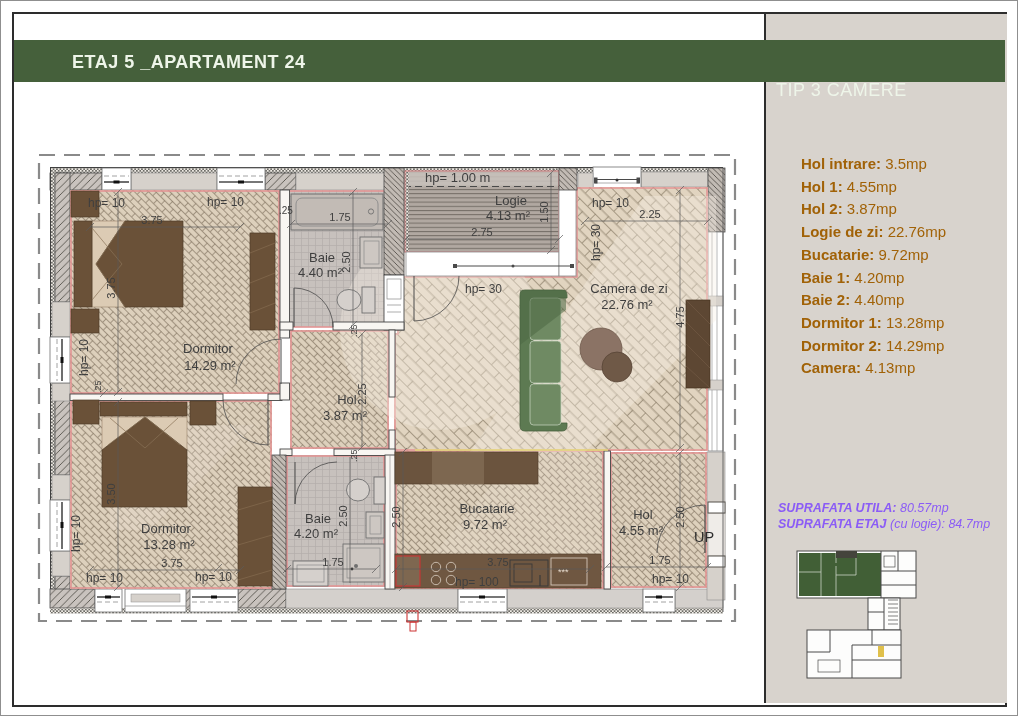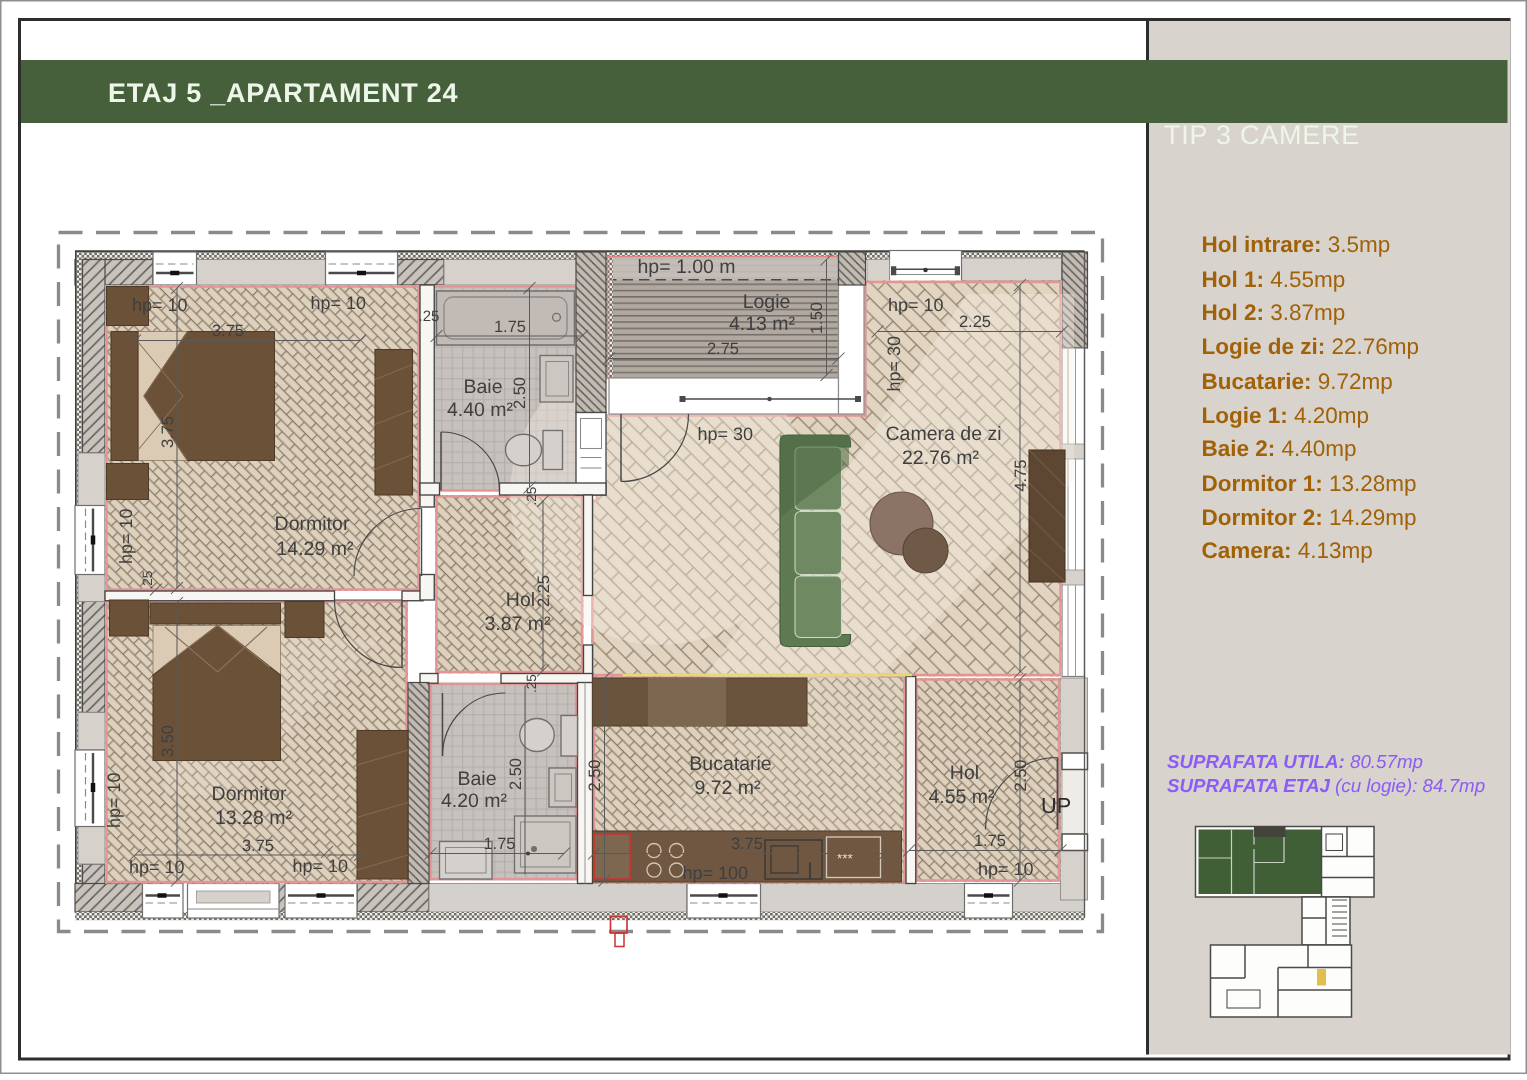--- a/index.html
+++ b/index.html
@@ -20,21 +20,21 @@
 <div class="abs" style="left:40px;top:52px;color:#eef5e9;font-size:18px;font-weight:bold;letter-spacing:0.5px;margin-left:32px;">ETAJ 5 _APARTAMENT 24</div>
 
 <div class="abs" style="left:776px;top:52px;color:#eef5e9;font-size:18px;font-weight:normal;letter-spacing:0.5px;margin-top:28px;">TIP 3 CAMERE</div>
 
 <div class="abs" style="left:780px;top:153px;width:220px;font-size:15px;color:#a16207;line-height:22.7px;margin-left:21px;">
 <b>Hol intrare:</b> 3.5mp<br>
 <b>Hol 1:</b> 4.55mp<br>
 <b>Hol 2:</b> 3.87mp<br>
 <b>Logie de zi:</b> 22.76mp<br>
 <b>Bucatarie:</b> 9.72mp<br>
-<b>Logie 1:</b> 4.20mp<br>
+<b>Baie 1:</b> 4.20mp<br>
 <b>Baie 2:</b> 4.40mp<br>
 <b>Dormitor 1:</b> 13.28mp<br>
 <b>Dormitor 2:</b> 14.29mp<br>
 <b>Camera:</b> 4.13mp
 </div>
 
 <div class="abs" style="left:778px;top:500px;width:240px;font-size:12.5px;color:#8b5cf6;line-height:16px;white-space:nowrap;font-style:italic;">
 <b>SUPRAFATA UTILA:</b> 80.57mp<br>
 <b>SUPRAFATA ETAJ</b> (cu logie): 84.7mp
 </div>

